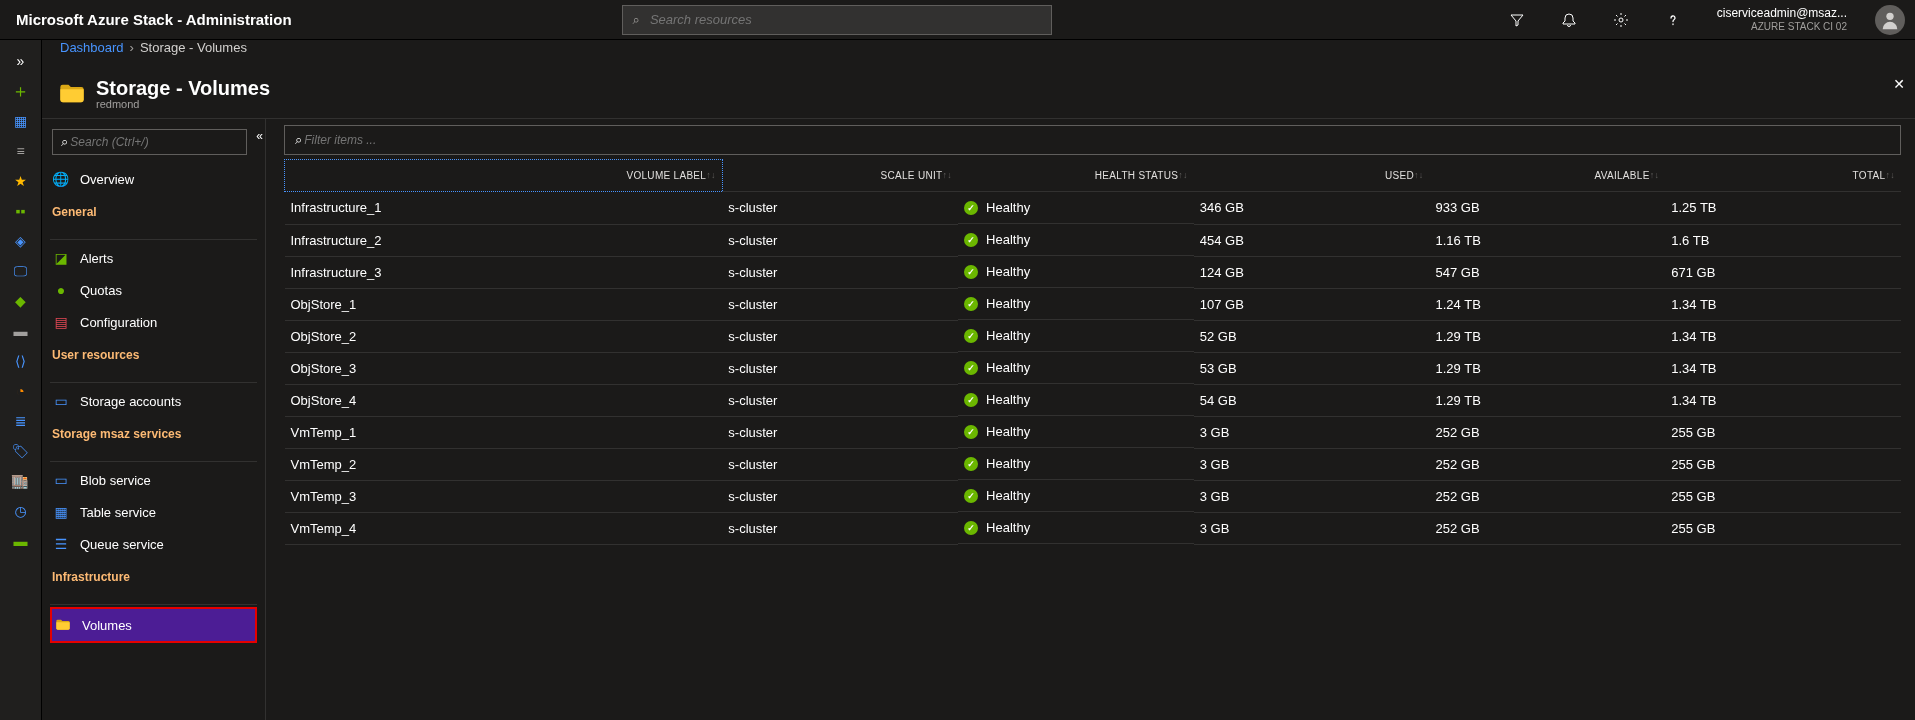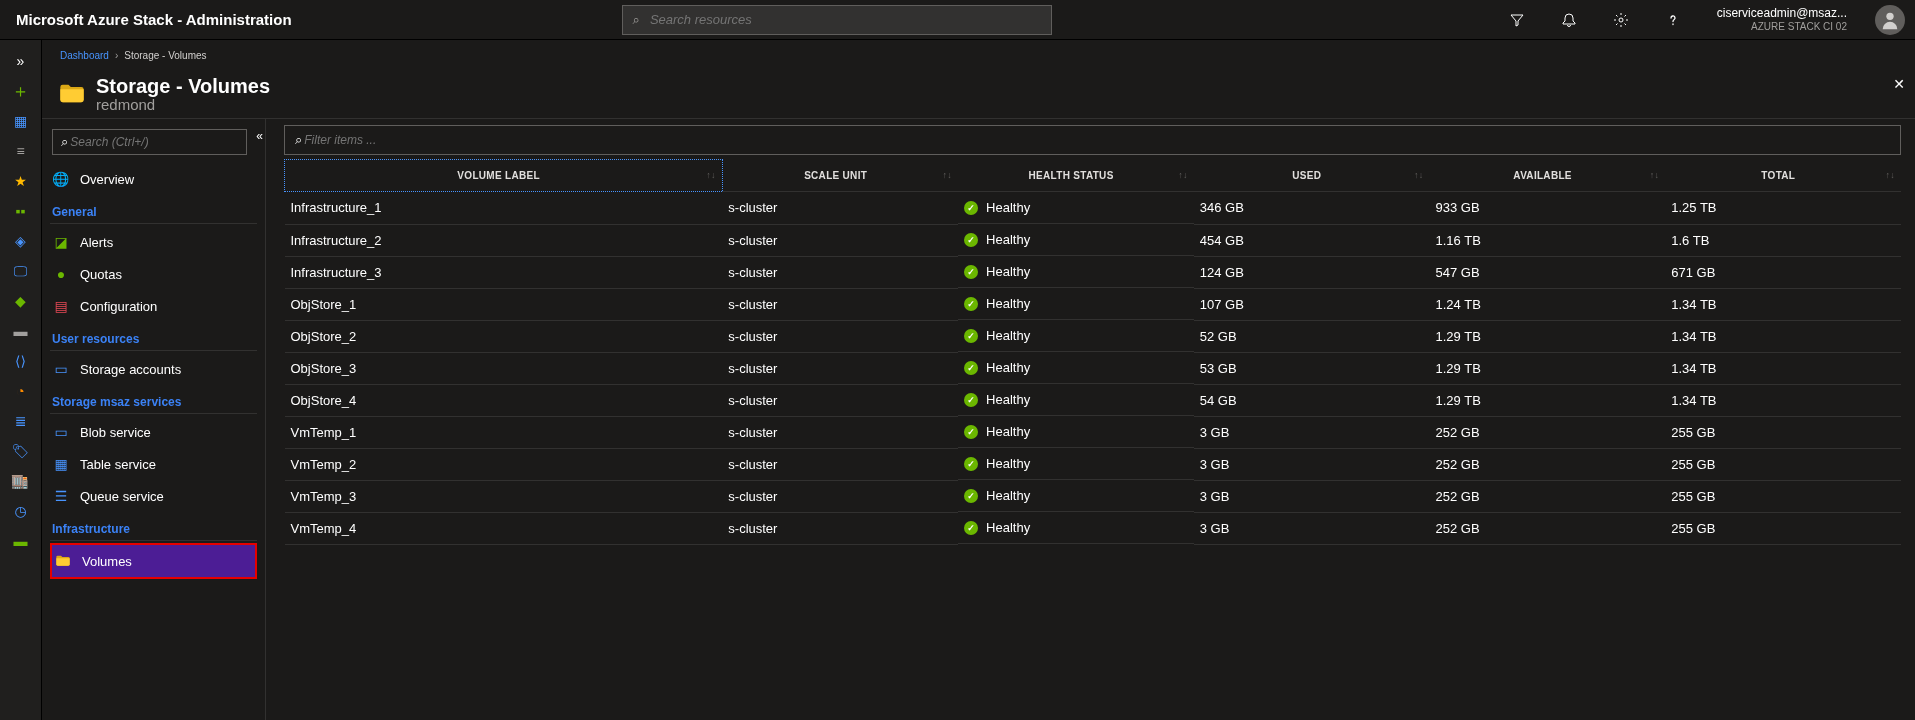--- a/index.html
+++ b/index.html
@@ -12,44 +12,44 @@
 .hdr-icon{width:44px;height:40px;display:flex;align-items:center;justify-content:center;cursor:pointer;color:#fff}
 .user-area{padding:0 10px 0 14px;text-align:right;line-height:1.2}
 .user-email{font-size:12px}
 .user-sub{font-size:10px;color:#a19f9d}
 .avatar{width:30px;height:30px;border-radius:50%;background:#605e5c;margin:0 10px;display:flex;align-items:center;justify-content:center}
 .avatar svg{width:22px;height:22px;fill:#d2d0ce}
 .body{display:flex;height:calc(100% - 40px)}
 .icon-rail{width:42px;background:#201f1e;display:flex;flex-direction:column;align-items:center;padding-top:6px;border-right:1px solid #000}
 .rail-item{width:42px;height:30px;display:flex;align-items:center;justify-content:center;cursor:pointer;font-size:14px}
 .main{flex:1;display:flex;flex-direction:column}
-.breadcrumb{height:30px;display:flex;align-items:center;padding-left:18px;font-size:10px}
+.breadcrumb{height:30px;display:flex;padding-left:18px;font-size:13px}
 .breadcrumb a{color:#4894fe;text-decoration:none}
 .breadcrumb .sep{margin:0 6px;color:#a19f9d}
 .breadcrumb .current{color:#d2d0ce}
 .blade-header{height:48px;display:flex;align-items:center;padding-left:16px;position:relative}
 .folder-icon{width:28px;height:28px;margin-right:10px;display:flex;align-items:center;justify-content:center}
 .blade-title{font-size:20px;font-weight:600;line-height:1}
-.blade-sub{font-size:15px;color:#a19f9d}
+.blade-sub{font-size:11px;color:#a19f9d}
 .close-x{position:absolute;right:10px;top:6px;cursor:pointer;font-size:14px;color:#fff}
 .content{flex:1;display:flex;border-top:1px solid #323130}
 .side-nav{width:224px;border-right:1px solid #323130;padding:8px 8px 8px 8px;position:relative;overflow:hidden}
 .side-search{height:26px;border:1px solid #605e5c;display:flex;align-items:center;padding:0 8px;margin:2px 10px 8px 2px}
 .side-search input{background:transparent;border:none;outline:none;color:#a19f9d;font-style:italic;flex:1;font-size:12px}
 .side-collapse{position:absolute;right:2px;top:10px;cursor:pointer;color:#fff;font-size:12px}
-.nav-section{font-size:12px;font-weight:600;color:#3b82f6;padding:10px 2px 4px 2px;border-bottom:1px solid #323130;margin-bottom:2px}
+.nav-section{font-size:12px;font-weight:600;color:#fdba74;padding:10px 2px 20px 2px;border-bottom:1px solid #323130;margin-bottom:2px}
 .nav-item{height:32px;display:flex;align-items:center;padding-left:2px;cursor:pointer;font-size:13px}
 .nav-item.selected{background:#4c1d95}
 .nav-item .ico{width:18px;height:18px;margin-right:10px;display:flex;align-items:center;justify-content:center;font-size:14px}
 .highlight-box{border:2px solid #e60000;margin-top:2px}
 .data-panel{flex:1;padding:6px 14px 0 18px;overflow:auto}
 .filter-box{height:30px;border:1px solid #605e5c;display:flex;align-items:center;padding:0 10px;margin-bottom:4px}
 .filter-box input{background:transparent;border:none;outline:none;color:#ec4899;font-style:italic;flex:1;font-size:12px}
 table{width:100%;border-collapse:collapse}
-th{text-align:center;font-size:10px;font-weight:700;letter-spacing:0.3px;border-bottom:1px solid #323130;padding:10px 6px;color:#e1dfdd;position:relative}
+th{text-align:right;font-size:10px;font-weight:400;letter-spacing:0.3px;border-bottom:1px solid #323130;padding:10px 6px;color:#e1dfdd;position:relative}
 th.sort-active{border:1px dotted #4894fe}
 th .sort{float:right;color:#605e5c;font-size:9px}
 td{padding:8px 6px;border-bottom:1px solid #323130;font-size:13px}
 td.health{display:flex;align-items:flex-end}
 .health-dot{width:14px;height:14px;border-radius:50%;background:#6bb700;margin-right:8px;position:relative;display:inline-flex;align-items:center;justify-content:center}
 .health-dot::after{content:"✓";color:#fff;font-size:9px;font-weight:bold}
 .c-vol{width:26%}
 .c-scale{width:14%}
 .c-health{width:14%}
 .c-used{width:14%}

